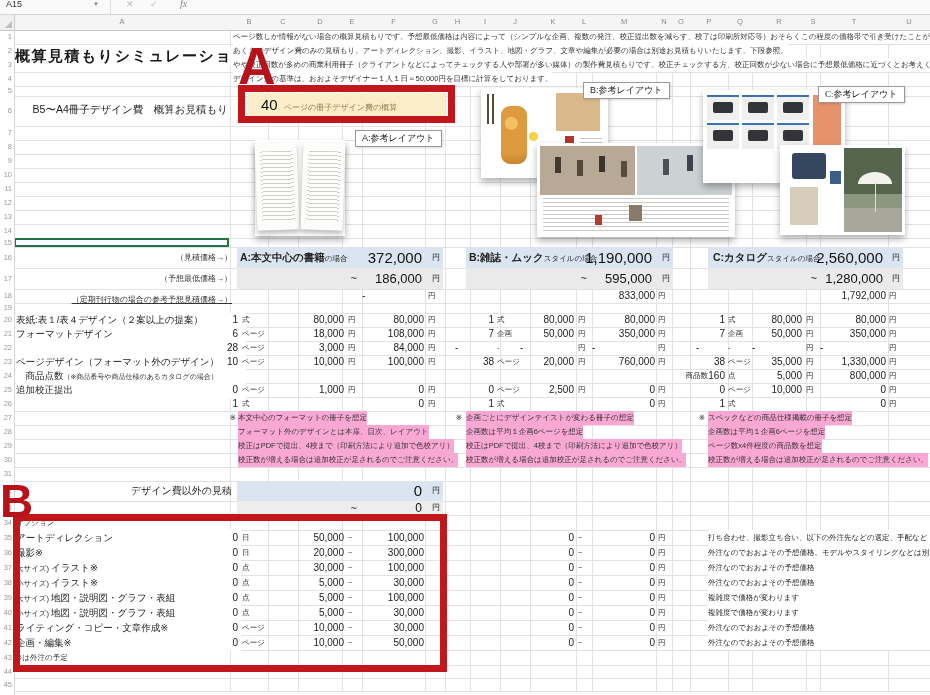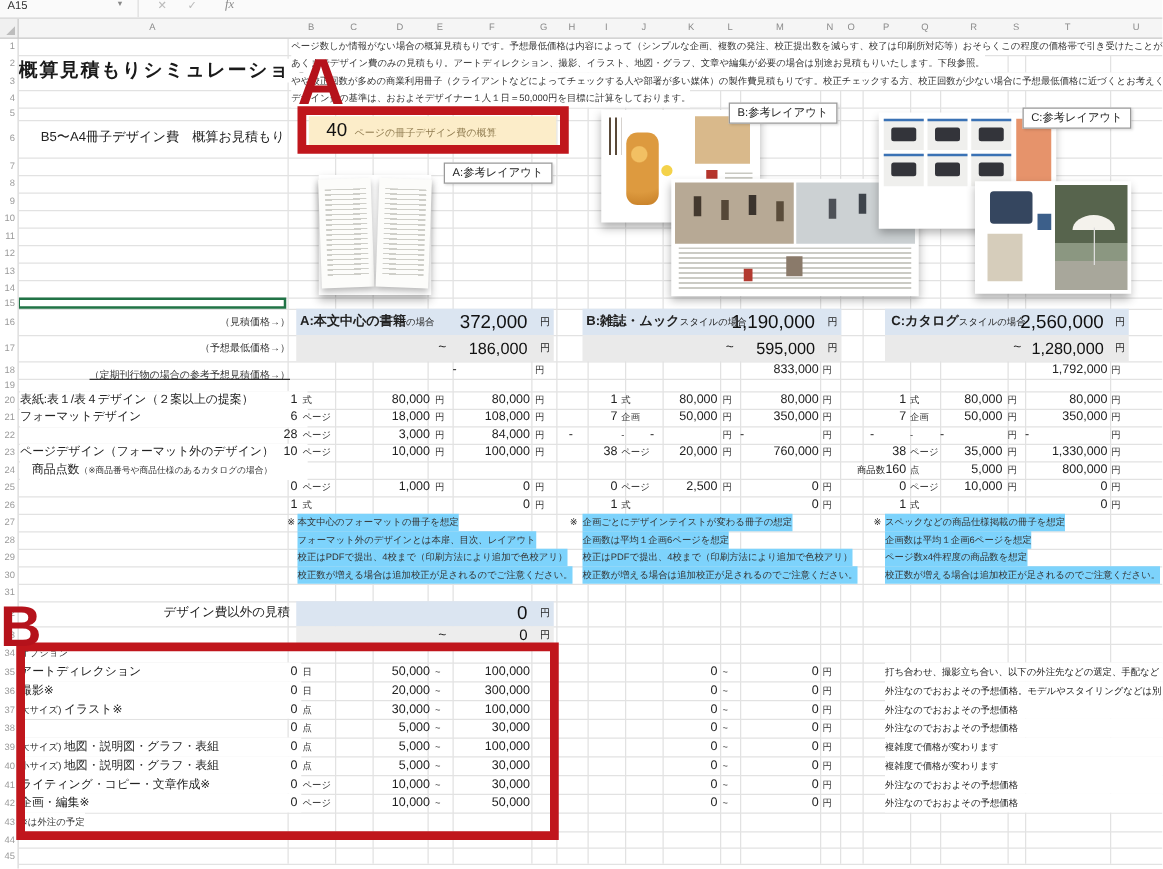--- a/index.html
+++ b/index.html
@@ -129,21 +129,21 @@
   .d-prc{left:660px;width:34px;text-align:right;font-size:7.5px;}
   .d-qc{left:682px;width:29px;}
   .d-uc{left:714px;width:24px;}
   .d-pc{left:738px;width:50px;}
   .d-yc{left:792px;width:18px;}
   .d-ac{left:806px;width:66px;}
   .d-zc{left:875px;width:18px;}
   .onote{left:694px;width:225px;font-size:7.5px;background:#fff;white-space:nowrap;}
   
   .noteshost{position:absolute;z-index:2;}
-  .snote{height:14px;line-height:14px;font-size:7.5px;color:#333;white-space:nowrap;background:#7dd3fc;width:fit-content;}
+  .snote{height:14px;line-height:14px;font-size:7.5px;color:#333;white-space:nowrap;background:#f9a8d4;width:fit-content;}
   .kome{position:absolute;width:12px;text-align:right;font-size:7.5px;line-height:14px;z-index:2;}
   .small-row{position:absolute;font-size:7.5px;color:#333;z-index:2;background:#fff;white-space:nowrap;}
   #sel-a15{left:14px;top:238px;width:215px;height:9px;border:2px solid #217346;z-index:4;box-sizing:border-box;}
 </style>
 </head>
 <body>
 
 <div id="formulabar">
   <span id="namebox">A15</span>
   <span class="fb-caret">▼</span>
@@ -345,21 +345,21 @@
   <div class="fc-shirt"></div>
     <div class="fc-pants"></div>
     <div class="fc-sq"></div>
   <div class="fc-photo">
       <div class="fc-umb"></div>
       <div class="fc-pole"></div>
     </div>
 </div>
 <div class="reflabel" style="left:355px;top:130px;">A:参考レイアウト</div>
 <div class="reflabel" style="left:583px;top:82px;">B:参考レイアウト</div>
-<div class="reflabel" style="left:818px;top:86px;">C:参考レイアウト</div>
+<div class="reflabel" style="left:818px;top:86px;font-family:Liberation Serif, serif;">C:参考レイアウト</div>
 
 <div class="annbox" id="box-a"></div>
 <div class="annletter" id="letter-a">A</div>
 <div class="annbox" id="box-b"></div>
 <div class="annletter" id="letter-b">B</div>
 <div class="abs" id="sel-a15"></div>
 
 <div class="cell sumlabel" style="top:247px;height:21px;line-height:21px;">（見積価格→）</div>
 <div class="cell sumlabel" style="top:268px;height:21px;line-height:21px;">（予想最低価格→）</div>
 <div class="cell sumlabel" style="top:293px;height:14px;line-height:14px;text-decoration:underline;">（定期刊行物の場合の参考予想見積価格→）</div>
@@ -513,20 +513,21 @@
       <span class="cell d-prc">商品数</span>
       <span class="cell ra d-qc">160</span>
       <span class="cell u d-uc">点</span>
       <span class="cell ra d-pc">5,000</span>
       <span class="cell u d-yc">円</span>
       <span class="cell ra d-ac">800,000</span>
       <span class="cell u d-zc">円</span>
     </div>
 
     <div class="drow">
+      <span class="cell dlabel"><span>追加校正提出</span><span class="sm"></span></span>
       <span class="cell ra d-qa">0</span>
       <span class="cell u d-ua">ページ</span>
       <span class="cell ra d-pa">1,000</span>
       <span class="cell u d-ya">円</span>
       <span class="cell ra d-aa">0</span>
       <span class="cell u d-za">円</span>
       <span class="cell ra d-qb">0</span>
       <span class="cell u d-ub">ページ</span>
       <span class="cell ra d-pb">2,500</span>
       <span class="cell u d-yb">円</span>
@@ -639,20 +640,21 @@
       <span class="cell u d-ya">~</span>
       <span class="cell ra d-aa">100,000</span>
       <span class="cell ra d-pb">0</span>
       <span class="cell u d-yb">~</span>
       <span class="cell ra d-ab">0</span>
       <span class="cell u d-zb">円</span>
       <span class="cell onote">外注なのでおおよその予想価格</span>
     </div>
 
     <div class="orow">
+      <span class="cell olabel"><span class="sm2">小サイズ) </span><span>イラスト※</span></span>
       <span class="cell ra d-qa">0</span>
       <span class="cell u d-ua">点</span>
       <span class="cell ra d-pa">5,000</span>
       <span class="cell u d-ya">~</span>
       <span class="cell ra d-aa">30,000</span>
       <span class="cell ra d-pb">0</span>
       <span class="cell u d-yb">~</span>
       <span class="cell ra d-ab">0</span>
       <span class="cell u d-zb">円</span>
       <span class="cell onote">外注なのでおおよその予想価格</span>

